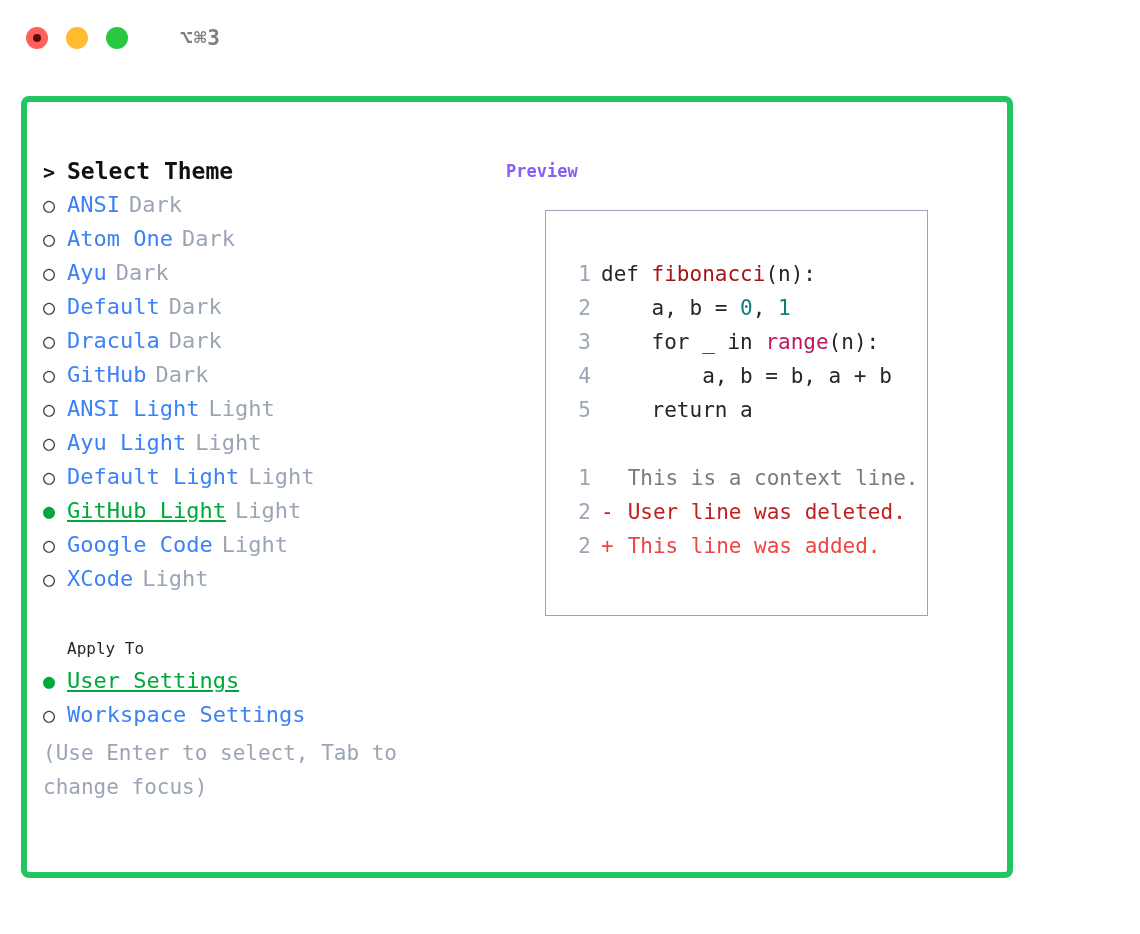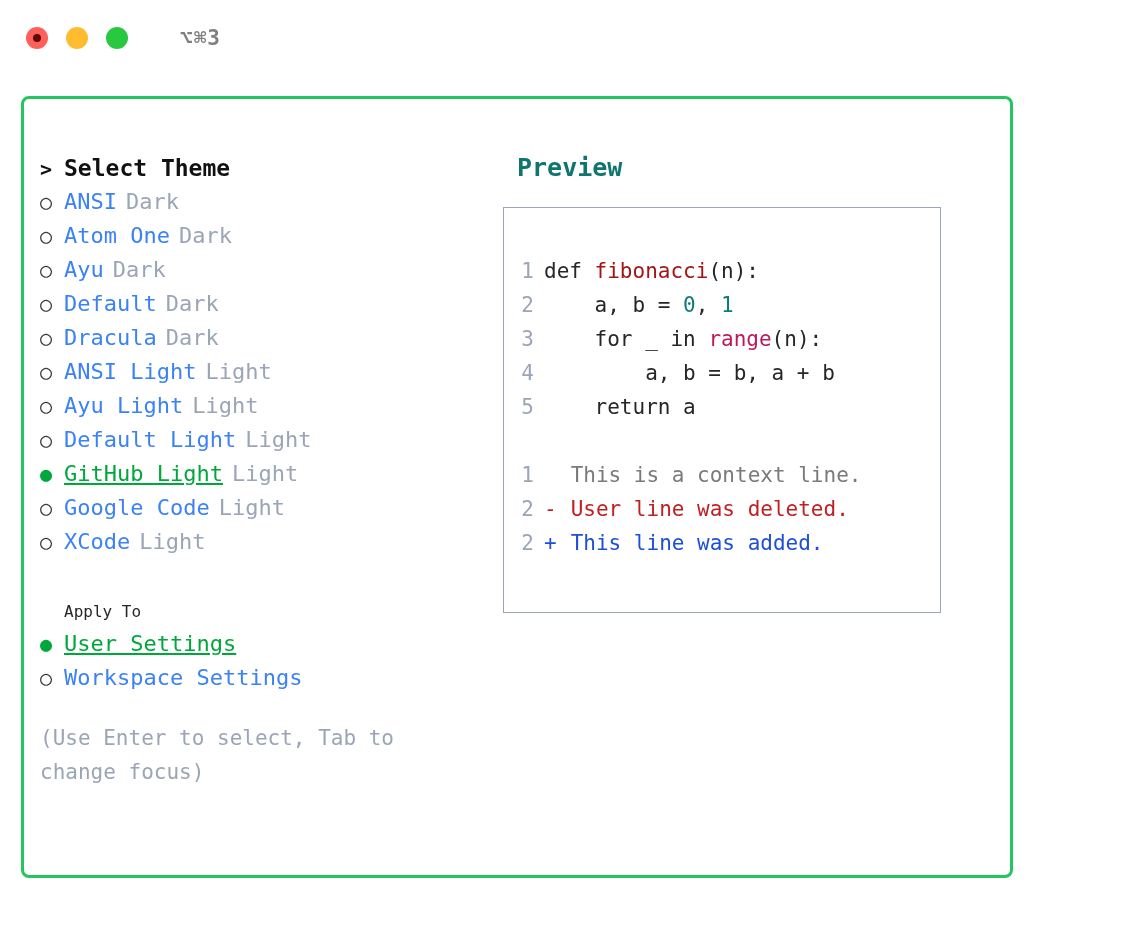--- a/index.html
+++ b/index.html
@@ -66,21 +66,21 @@
     white-space: nowrap;
   }
 
   
   #panel {
     position: absolute;
     left: 21px;
     top: 96px;
     width: 992px;
     height: 782px;
-    border: 3px solid #22c55e;
+    border: 6px solid #22c55e;
     border-radius: 8px;
     box-sizing: border-box;
     background: #ffffff;
   }
 
   
   #left-col {
     position: absolute;
     left: 16px;
     top: 52px;
@@ -125,43 +125,43 @@
     margin-left: 9px;
   }
   .spacer { height: 34px; }
 
   .group-label {
     color: #262626;
     font-size: 16px;
   }
 
   #hint {
-    margin-top: 26px;
+    margin-top: 4px;
     font-size: 21px;
     line-height: 34px;
     color: #9aa5b5;
     width: 420px;
   }
 
   
   #preview-title {
-    font-size: 25px;
-    font-weight: bold;
-    color: #0f766e;
+    font-size: 17px;
+    font-weight: bold;
+    color: #8b5cf6;
     line-height: 34px;
     margin-bottom: 22px;
-    margin-left: 14px;
   }
   #preview-box {
-    width: 438px;
+    width: 383px;
     height: 406px;
     border: 1px solid #9aa5b5;
     box-sizing: border-box;
     background: #ffffff;
-    padding: 46px 0 0 8px;
+    padding: 46px 0 0 23px;
+    margin-left: 39px;
   }
   .code-line {
     font-size: 21px;
     line-height: 34px;
     white-space: pre;
     color: #262626;
   }
   .lno {
     display: inline-block;
     width: 22px;
@@ -171,21 +171,21 @@
   }
   .code-gap { height: 34px; }
 
   .tok-fn   { color: #a31515; }
   .tok-num  { color: #0e7c7b; }
   .tok-call { color: #be185d; }
   .tok-plain{ color: #262626; }
 
   .diff-ctx { color: #7a7a7a; }
   .diff-del { color: #c02020; }
-  .diff-add { color: #1d4ed8; }
+  .diff-add { color: #ef4444; }
   .diff-sign { display: inline-block; width: 14px; }
 </style>
 </head>
 <body>
 
 <div id="window">
 
   <div id="titlebar">
     <div class="dot red"></div>
     <div class="dot yellow"></div>
@@ -198,20 +198,21 @@
     <div id="left-col">
       <div class="row">
         <span class="marker caret">&gt;</span><span class="heading">Select Theme</span>
       </div>
       <div id="theme-list">
           <div class="row"><span class="marker">○</span><span class="name">ANSI</span><span class="kind">Dark</span></div>
           <div class="row"><span class="marker">○</span><span class="name">Atom One</span><span class="kind">Dark</span></div>
           <div class="row"><span class="marker">○</span><span class="name">Ayu</span><span class="kind">Dark</span></div>
           <div class="row"><span class="marker">○</span><span class="name">Default</span><span class="kind">Dark</span></div>
           <div class="row"><span class="marker">○</span><span class="name">Dracula</span><span class="kind">Dark</span></div>
+          <div class="row"><span class="marker">○</span><span class="name">GitHub</span><span class="kind">Dark</span></div>
           <div class="row"><span class="marker">○</span><span class="name">ANSI Light</span><span class="kind">Light</span></div>
           <div class="row"><span class="marker">○</span><span class="name">Ayu Light</span><span class="kind">Light</span></div>
           <div class="row"><span class="marker">○</span><span class="name">Default Light</span><span class="kind">Light</span></div>
           <div class="row selected"><span class="marker sel">●</span><span class="name">GitHub Light</span><span class="kind">Light</span></div>
           <div class="row"><span class="marker">○</span><span class="name">Google Code</span><span class="kind">Light</span></div>
           <div class="row"><span class="marker">○</span><span class="name">XCode</span><span class="kind">Light</span></div>
         </div>
 
       <div class="spacer"></div>
 

